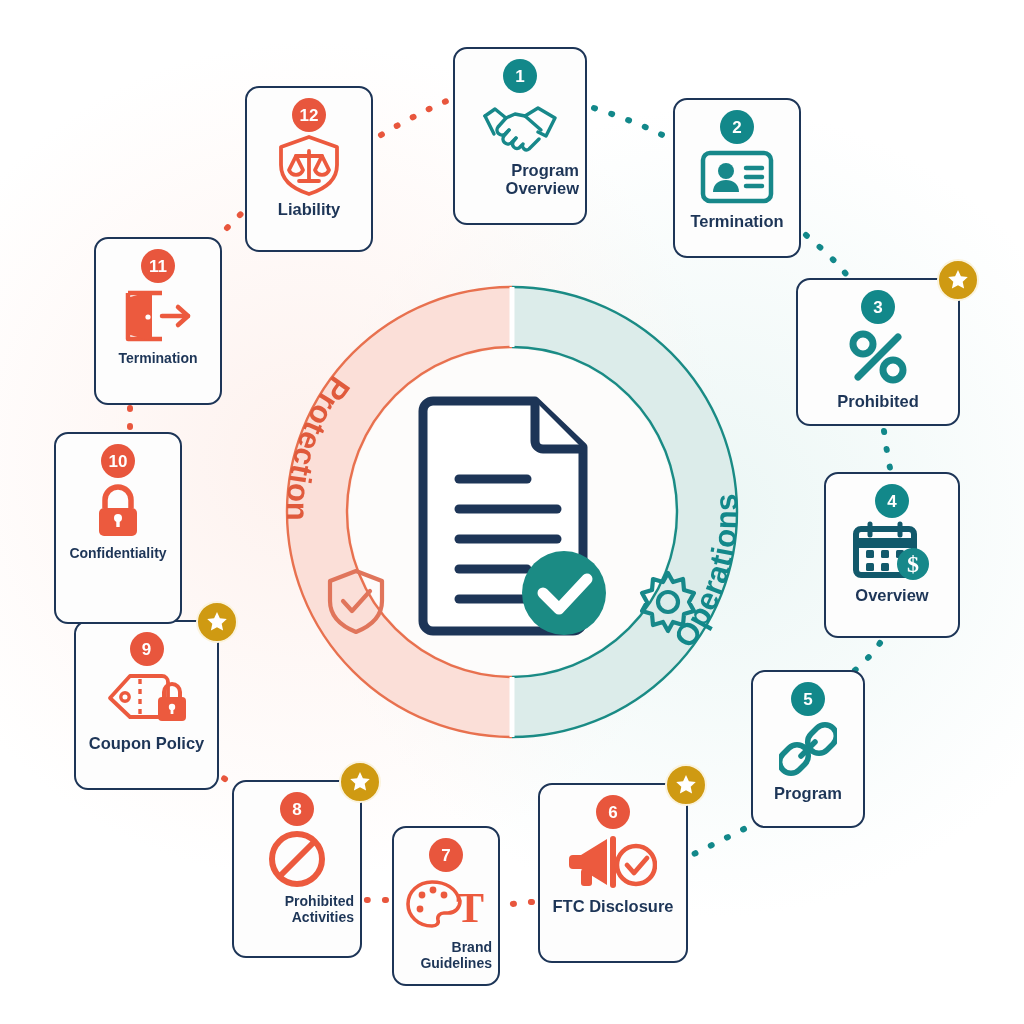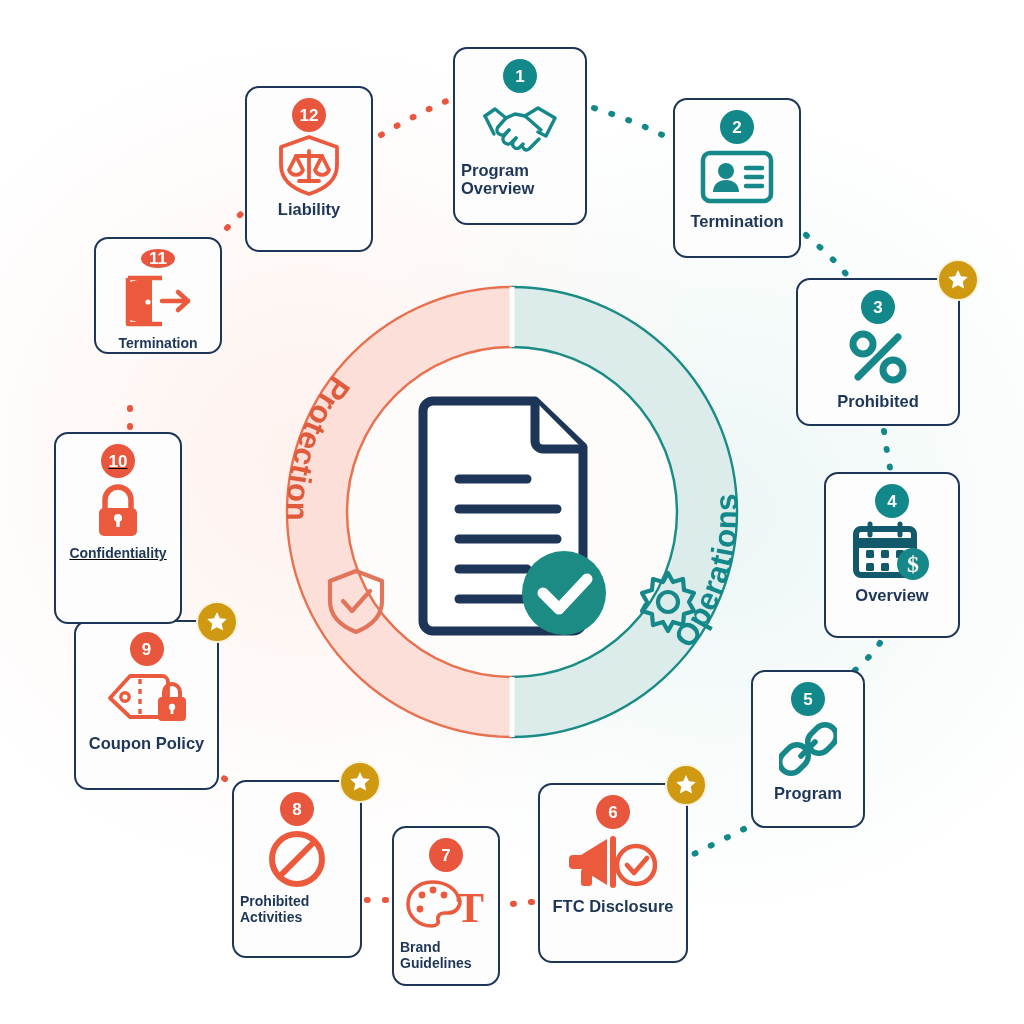--- a/index.html
+++ b/index.html
@@ -44,21 +44,21 @@
     margin-bottom:2px;
   }
   .card .num.teal{background:#12888a;}
   .card .num.coral{background:#e8563d;text-align:right;}
   .card .glyph{
     flex:0 0 auto;display:flex;align-items:center;justify-content:center;
     height:62px;
   }
   .card .lbl{
     color:#1d3557;font-weight:bold;font-size:16.5px;
-    text-align:left;line-height:1.12;
+    text-align:right;line-height:1.12;
     padding:4px 6px 0 6px;
   }
   .card .lbl.sm{font-size:14px;}
 
   
   .star{
     position:absolute;width:42px;height:42px;border-radius:50%;
     background:#cf9a12;border:2.5px solid #fbf3dd;
     display:flex;align-items:center;justify-content:center;
     box-sizing:border-box;
@@ -320,34 +320,34 @@
       </svg>
     </div>
     <div class="lbl">Coupon Policy</div>
     <div class="star" style="right:-21px;top:-21px;">
       <svg viewBox="0 0 24 24" fill="#ffffff">
           <path d="M12 2l2.9 6.3 6.9.8-5.1 4.7 1.4 6.8L12 17.2 5.9 20.6l1.4-6.8L2.2 9.1l6.9-.8z"></path>
         </svg>
     </div>
   </div>
 
-  <div class="card" style="left:54px;top:432px;width:128px;height:192px;text-decoration:underline;">
+  <div class="card" style="left:54px;top:432px;width:128px;height:192px;">
     <div class="num coral">10</div>
     <div class="glyph">
       <svg width="50" height="58" viewBox="0 0 50 58">
         <path d="M12 26 v-8 a13 13 0 0 1 26 0 v8" fill="none" stroke="#ec5a3e" stroke-width="5.5"></path>
         <rect x="6" y="26" width="38" height="28" rx="5" fill="#ec5a3e"></rect>
         <circle cx="25" cy="36" r="4" fill="#ffffff"></circle>
         <rect x="23.3" y="36" width="3.4" height="9" fill="#ffffff"></rect>
       </svg>
     </div>
     <div class="lbl sm">Confidentiality</div>
   </div>
 
-  <div class="card" style="left:94px;top:237px;width:128px;height:117px;">
+  <div class="card" style="left:94px;top:237px;width:128px;height:168px;">
     <div class="num coral">11</div>
     <div class="glyph">
       <svg width="72" height="56" viewBox="0 0 72 56">
         <path d="M6 5 H40 M6 5 V51 H40" fill="none" stroke="#ec5a3e" stroke-width="4.5" stroke-linejoin="round"></path>
         <path d="M8 9 L30 3 V53 L8 47 Z" fill="#ec5a3e"></path>
         <circle cx="26" cy="29" r="2.6" fill="#ffffff"></circle>
         <g fill="none" stroke="#ec5a3e" stroke-width="4.5" stroke-linecap="round" stroke-linejoin="round">
           <line x1="40" y1="28" x2="66" y2="28"></line>
           <path d="M56 19 L66 28 L56 37"></path>
         </g>

